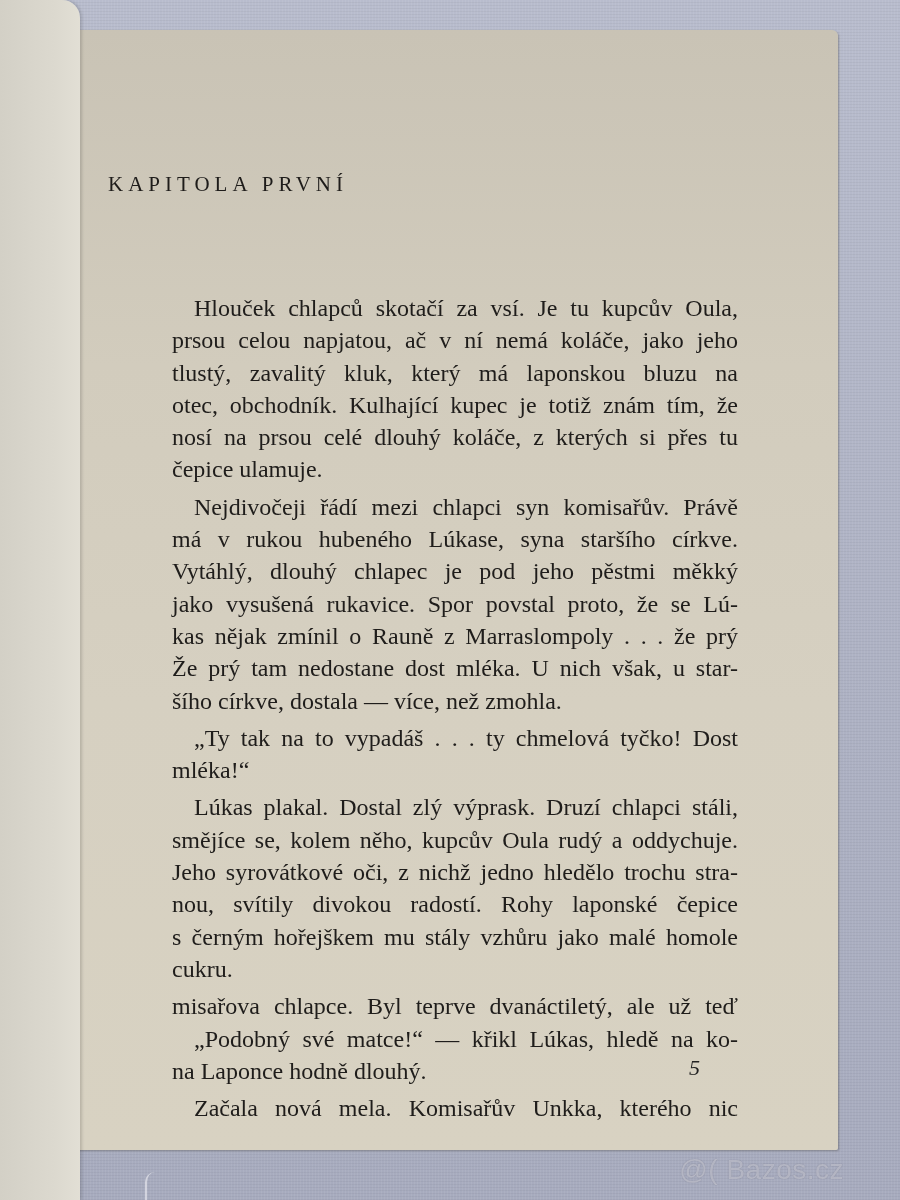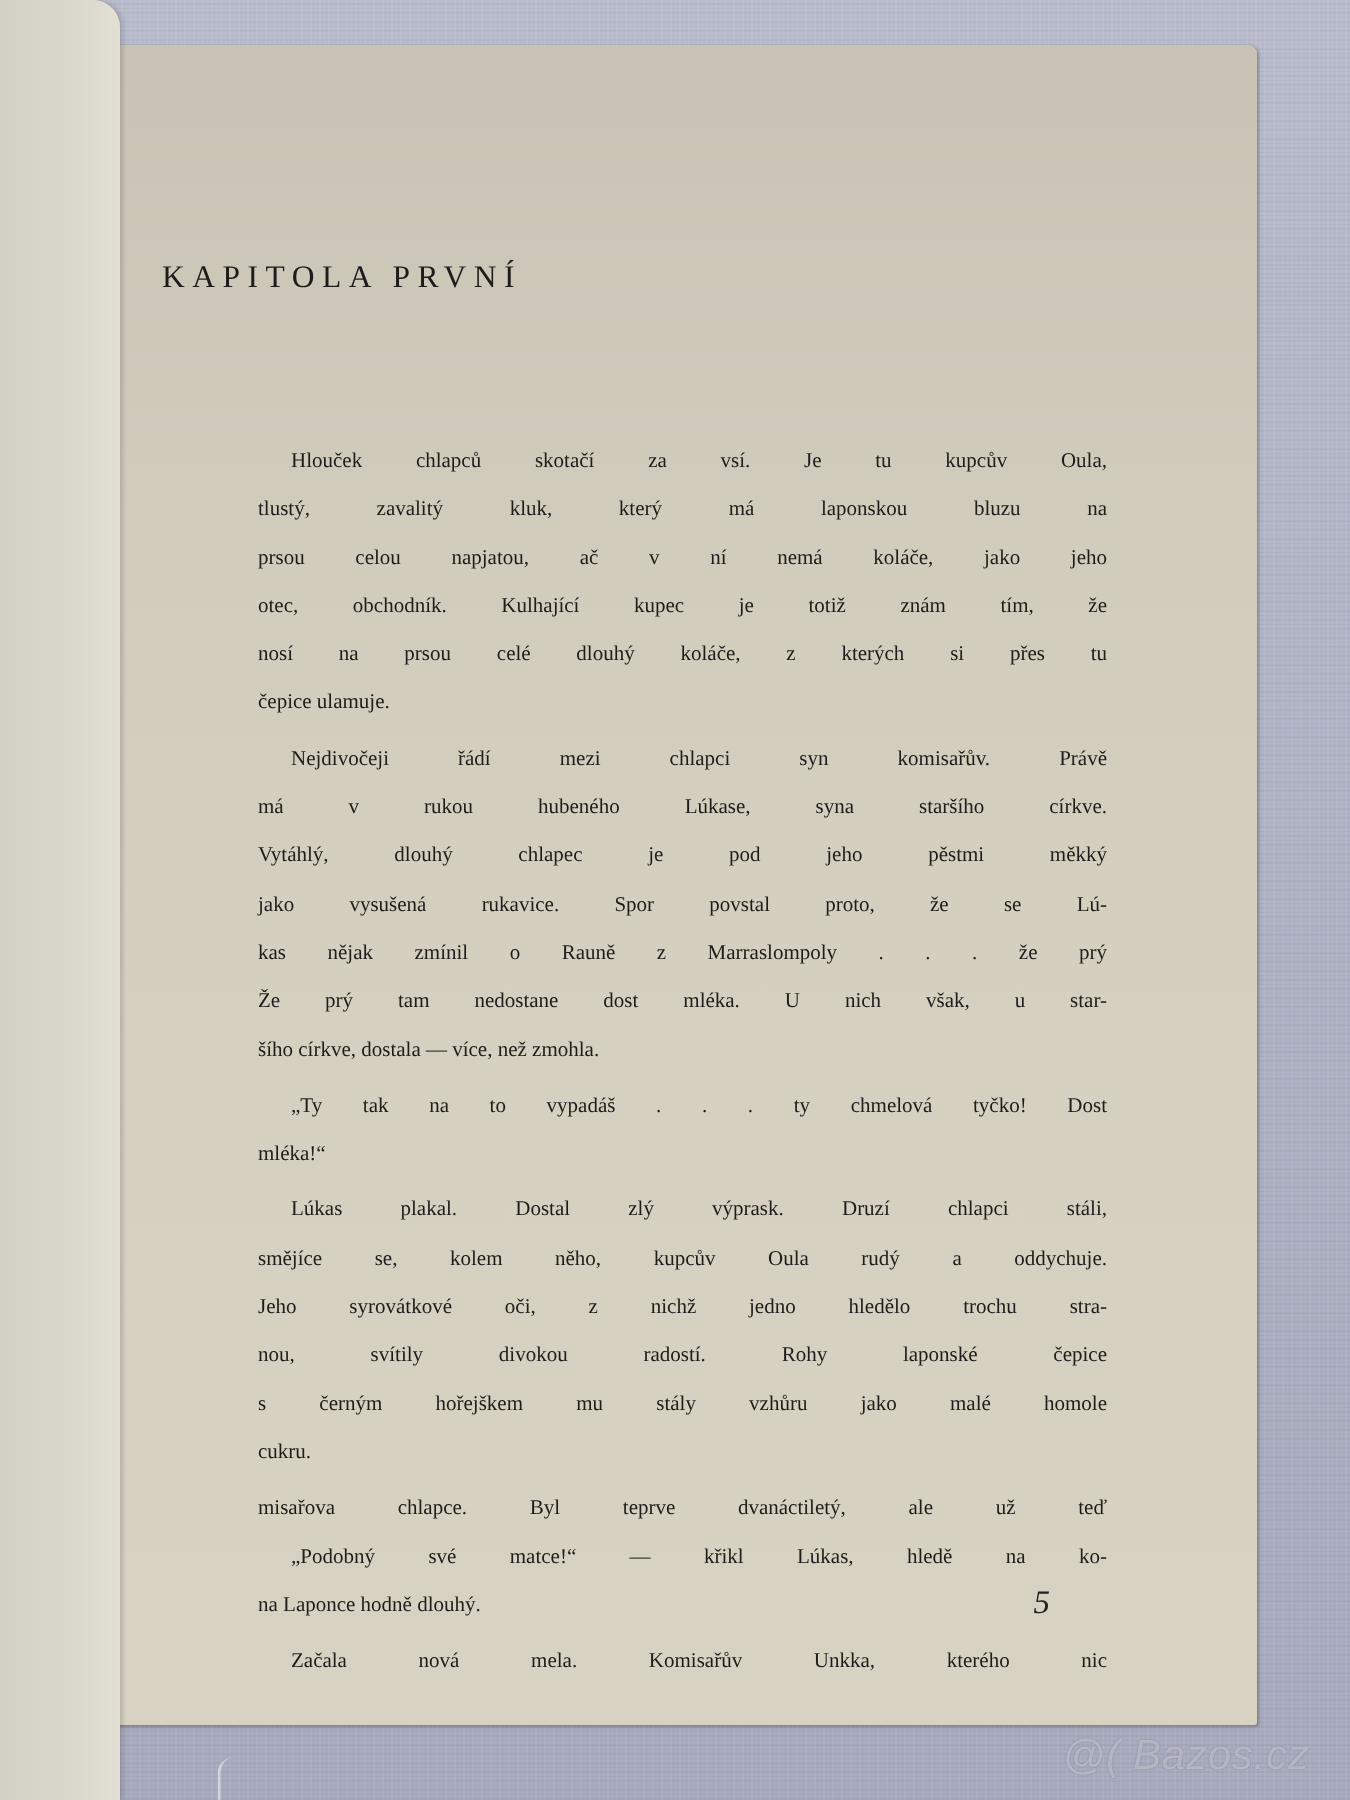--- a/index.html
+++ b/index.html
@@ -51,21 +51,21 @@
       font-size: 21px;
       letter-spacing: 5px;
       color: #1e1c1a;
     }
     .text-block {
       position: absolute;
       left: 94px;
       top: 262px;
       width: 566px;
       font-family: "Liberation Serif", serif;
-      font-size: 14px;
+      font-size: 24px;
       line-height: 32.3px;
       color: #1f1d1b;
     }
     .line {
       display: block;
       white-space: nowrap;
       text-align: justify;
       text-align-last: justify;
     }
     .line.last {
@@ -82,29 +82,28 @@
       position: absolute;
       right: 138px;
       top: 1025px;
       font-family: "Liberation Serif", serif;
       font-style: italic;
       font-size: 22px;
       color: #222;
     }
     .watermark {
       position: absolute;
-      right: 27px;
+      right: 56px;
       bottom: 14px;
       font-family: "Liberation Sans", sans-serif;
       font-size: 28px;
       color: rgba(230,232,240,0.55);
       text-shadow: 0 0 1px rgba(80,80,100,0.6);
       z-index: 5;
       letter-spacing: 0.5px;
-      font-style: italic;
     }
     .thread {
       position: absolute;
       left: 145px;
       bottom: 0;
       width: 40px;
       height: 28px;
       border-left: 2px solid rgba(240,240,245,0.6);
       border-radius: 10px 0 0 0;
       z-index: 1;
@@ -115,22 +114,22 @@
 
 <div class="left-page"></div>
 
 <div class="book-page">
   <div class="chapter-title">KAPITOLA PRVNÍ</div>
 
   <div class="text-block">
 
     <div>
       <span class="line indent">Hlouček chlapců skotačí za vsí. Je tu kupcův Oula,</span>
+      <span class="line">prsou celou napjatou, ač v ní nemá koláče, jako jeho</span>
       <span class="line">tlustý, zavalitý kluk, který má laponskou bluzu na</span>
-      <span class="line">prsou celou napjatou, ač v ní nemá koláče, jako jeho</span>
       <span class="line">otec, obchodník. Kulhající kupec je totiž znám tím, že</span>
       <span class="line">nosí na prsou celé dlouhý koláče, z kterých si přes tu</span>
       <span class="line last">čepice ulamuje.</span>
     </div>
     <div class="para-gap"></div>
 
     <div>
       <span class="line indent">Nejdivočeji řádí mezi chlapci syn komisařův. Právě</span>
       <span class="line">má v rukou hubeného Lúkase, syna staršího církve.</span>
       <span class="line">Vytáhlý, dlouhý chlapec je pod jeho pěstmi měkký</span>

